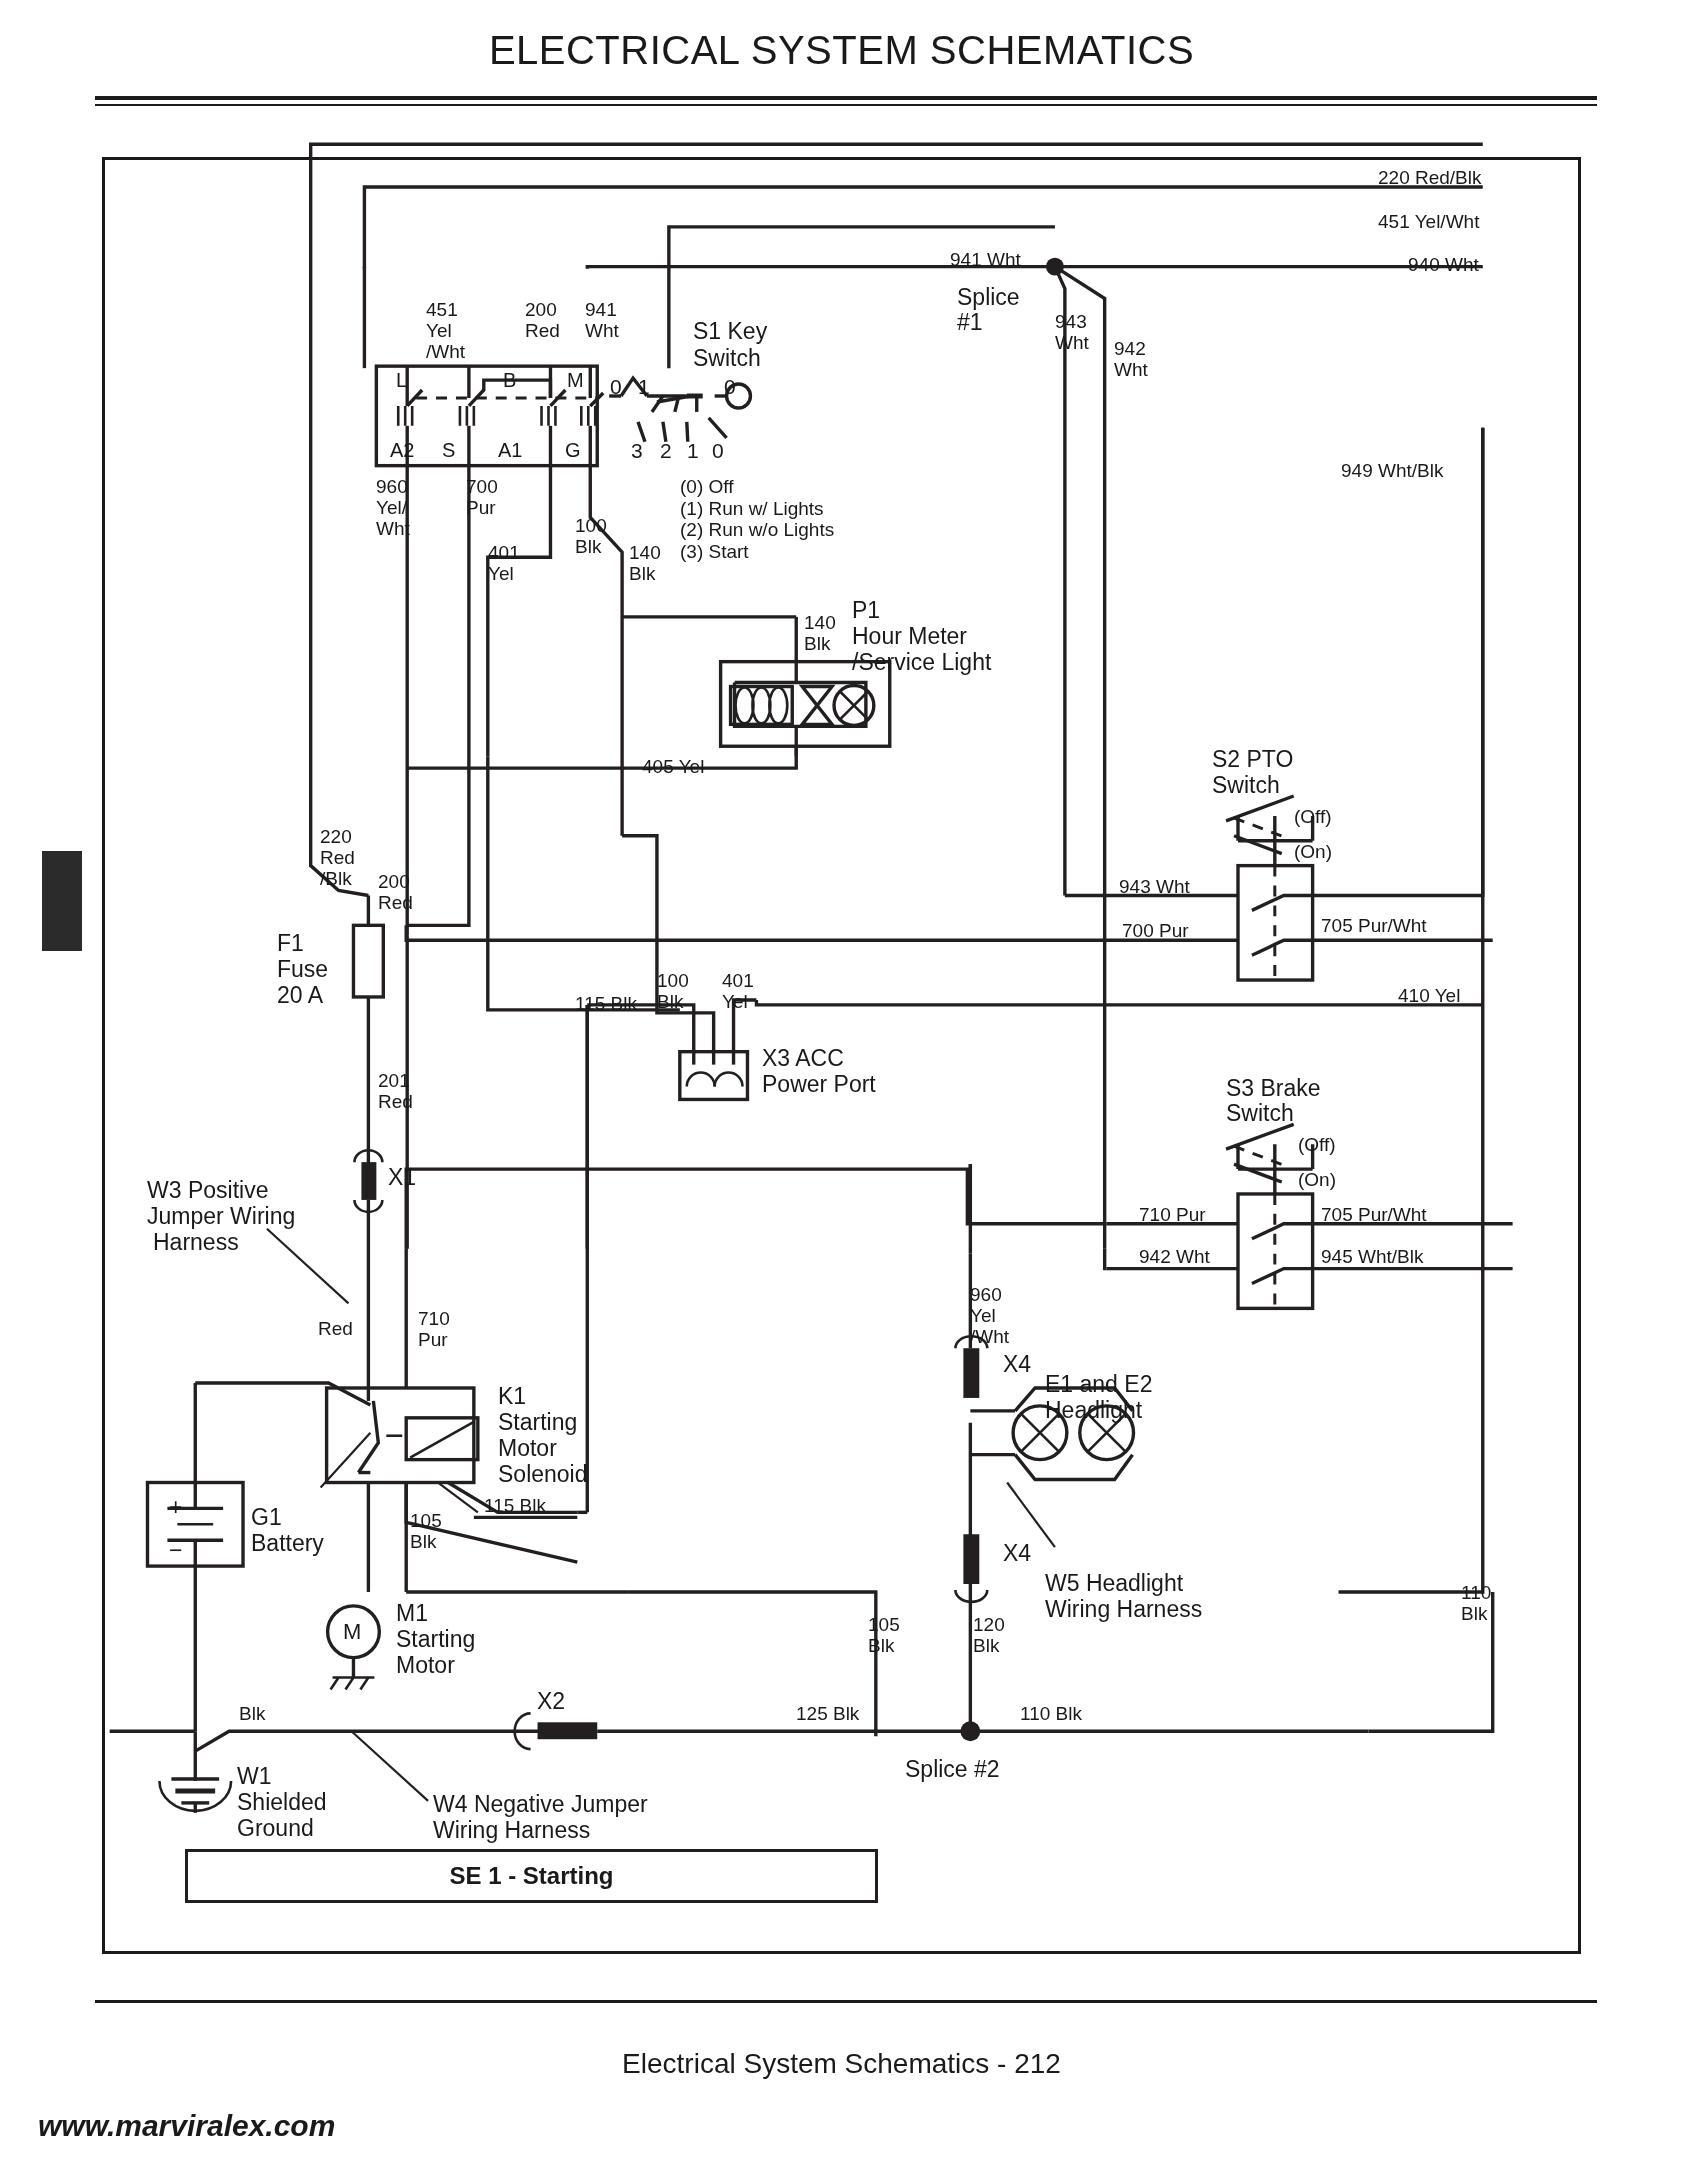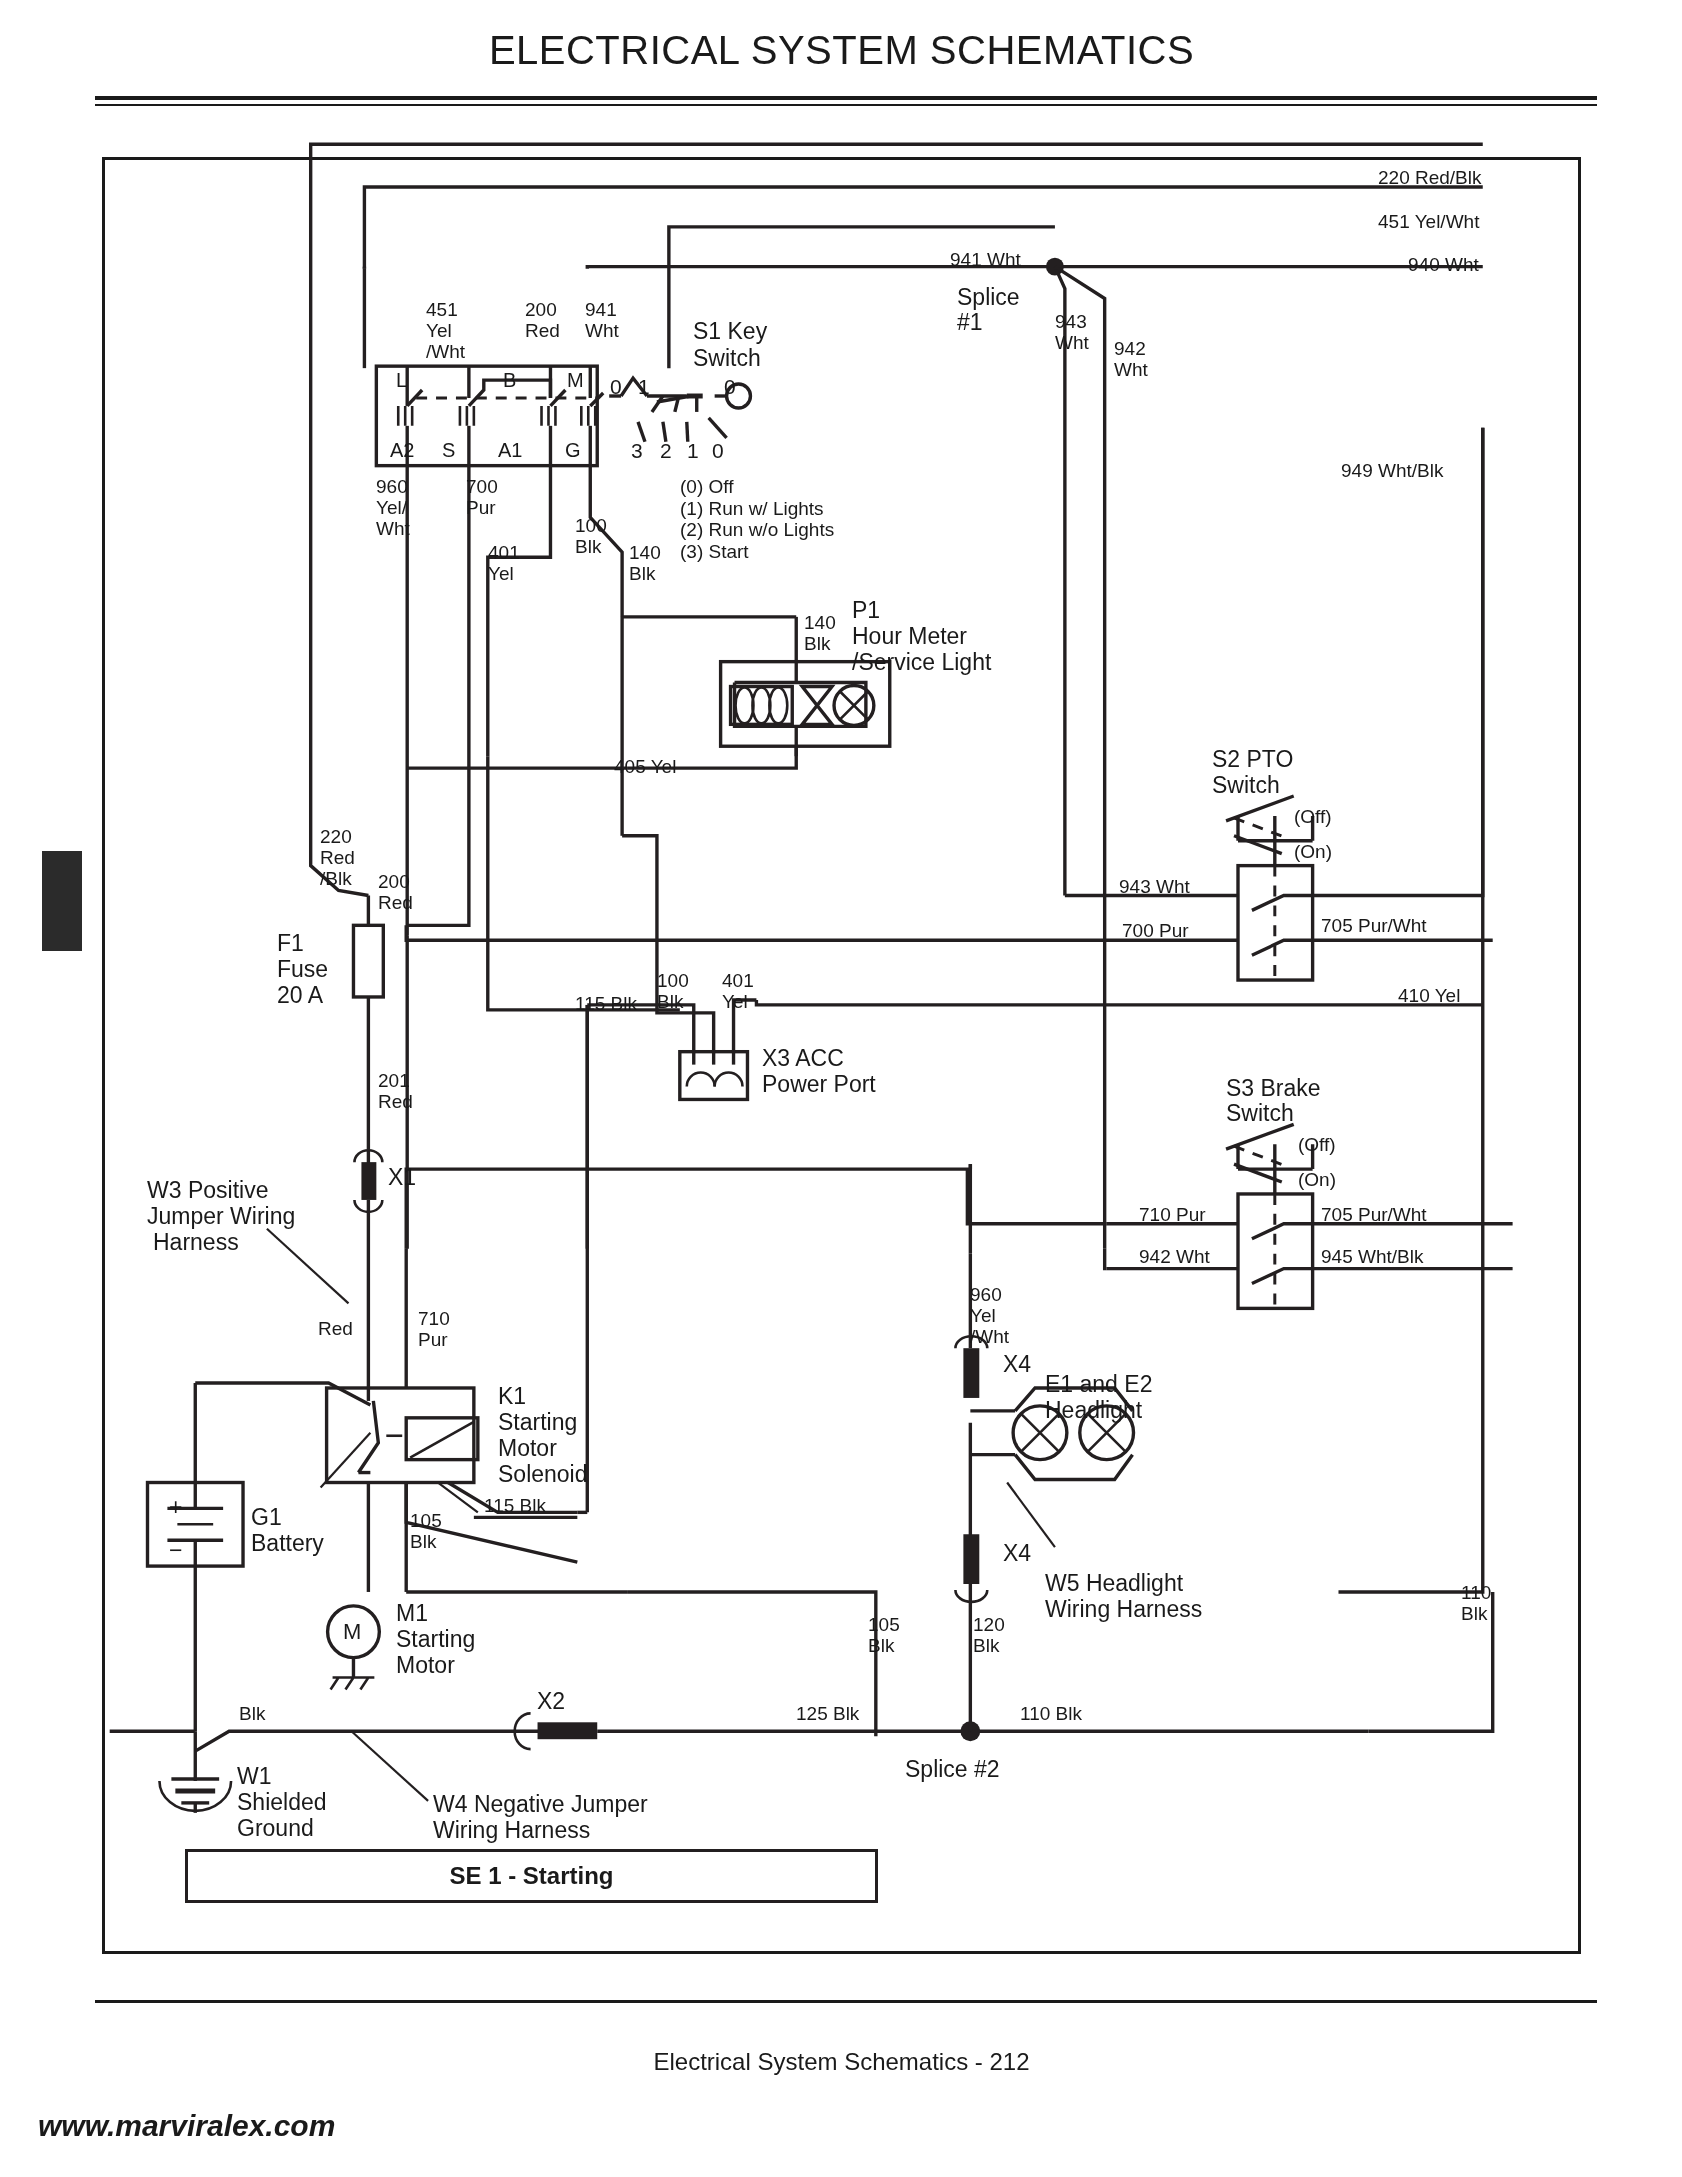--- a/index.html
+++ b/index.html
@@ -35,21 +35,21 @@
   .lbl.term{font-size:20px;}
   .lbl.num{font-size:21px;}
 
   
   .legbox{position:absolute;border:3px solid #231f20;background:#fff;
     display:flex;align-items:center;justify-content:center;
     font-weight:bold;font-size:24px;}
 
   
   .foot-rule{position:absolute;left:95px;width:1502px;border-top:3px solid #1a1a1a;}
-  .foot-center{position:absolute;width:1683px;text-align:center;font-size:24px;}
+  .foot-center{position:absolute;width:1683px;text-align:center;font-size:28px;}
   .foot-url{position:absolute;left:38px;font-size:30px;font-style:italic;font-weight:bold;}
   .grey-tab{position:absolute;left:42px;top:851px;width:40px;height:100px;background:#2b2b2b;}
 </style>
 </head>
 <body>
 
 <div class="page">
 
   <div class="doc-title">ELECTRICAL   SYSTEM SCHEMATICS</div>
   <div class="rule" style="top:96px"></div>
@@ -363,21 +363,21 @@
   <div class="lbl" style="left:575px;top:515px">100
 Blk</div>
   <div class="lbl" style="left:629px;top:542px">140
 Blk</div>
 
   <div class="lbl" style="left:804px;top:612px">140
 Blk</div>
   <div class="lbl b" style="left:852px;top:597px">P1</div>
   <div class="lbl b" style="left:852px;top:623px">Hour Meter</div>
   <div class="lbl b" style="left:852px;top:649px">/Service Light</div>
-  <div class="lbl" style="left:614px;top:756px">405 Yel</div>
+  <div class="lbl" style="left:642px;top:756px">405 Yel</div>
 
   <div class="lbl" style="left:320px;top:826px">220
 Red
 /Blk</div>
   <div class="lbl" style="left:378px;top:871px">200
 Red</div>
   <div class="lbl b" style="left:277px;top:930px">F1</div>
   <div class="lbl b" style="left:277px;top:956px">Fuse</div>
   <div class="lbl b" style="left:277px;top:982px">20 A</div>
   <div class="lbl" style="left:378px;top:1070px">201

